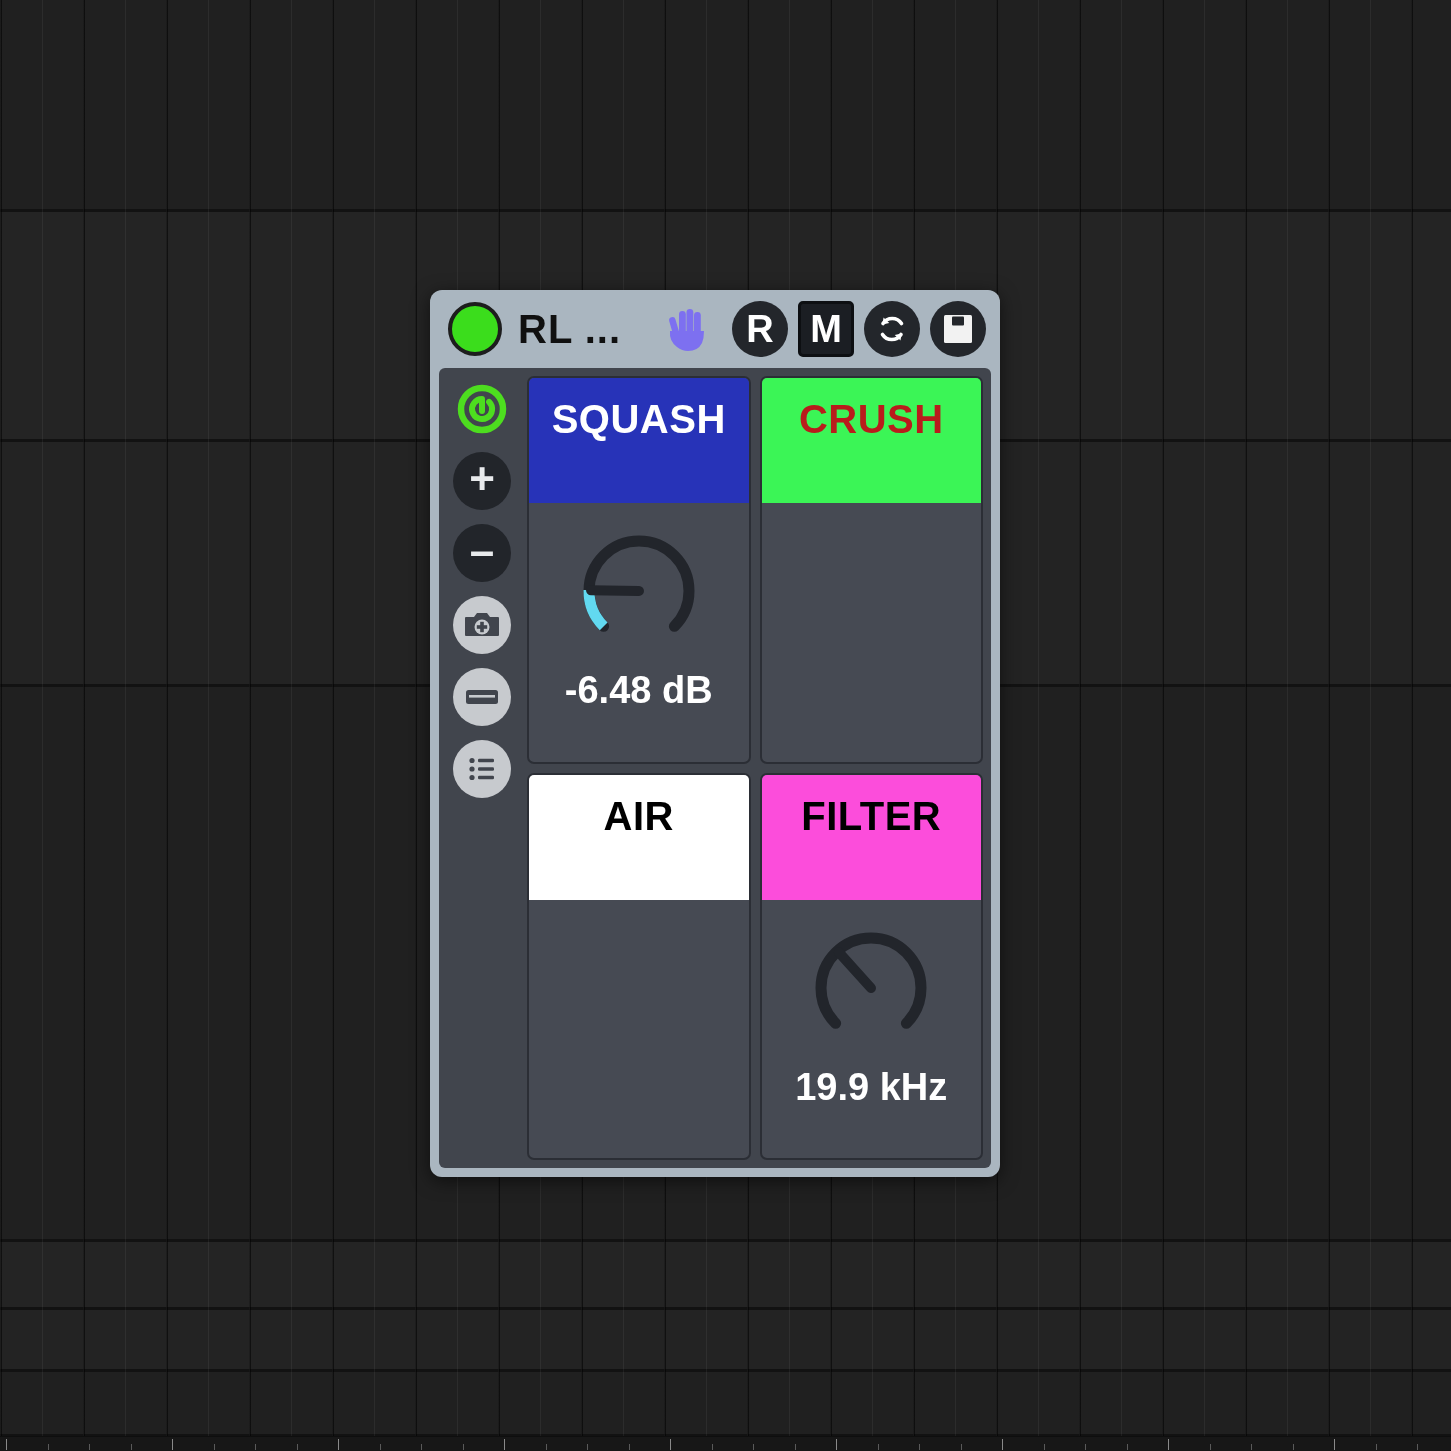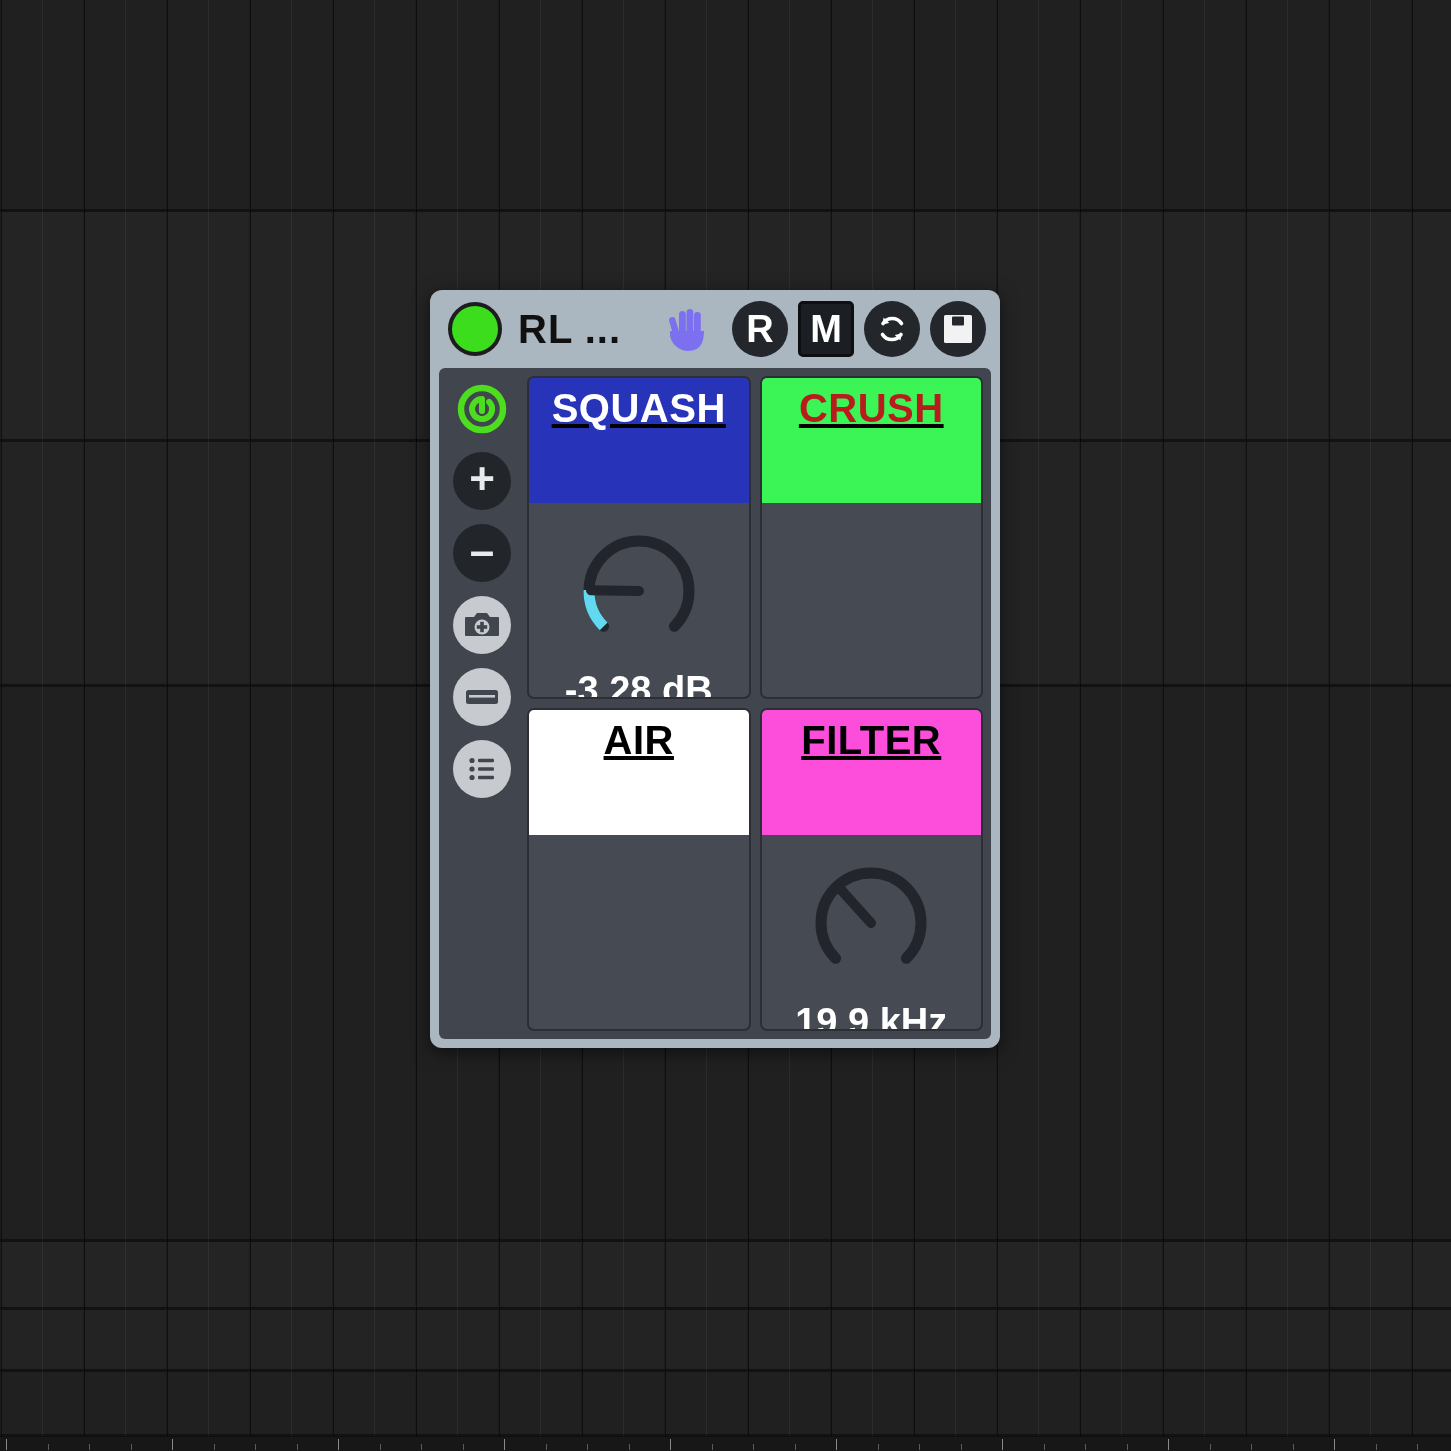--- a/index.html
+++ b/index.html
@@ -66,21 +66,21 @@
     height: 11px;
     background: #8a8a8a;
   }
 
   
   .device {
     position: absolute;
     left: 430px;
     top: 290px;
     width: 570px;
-    height: 758px;
+    height: 887px;
     background: #aab6c0;
     border-radius: 12px;
     box-shadow: 0 4px 18px rgba(0,0,0,0.55);
     box-sizing: border-box;
     padding: 0;
   }
 
   
   .titlebar {
     height: 78px;
@@ -212,23 +212,22 @@
     display: flex;
     flex-direction: column;
     box-sizing: border-box;
   }
   .mod-header {
     height: 125px;
     flex: 0 0 auto;
     display: flex;
     align-items: flex-start;
     justify-content: center;
-    padding-top: 8px;
-    box-sizing: border-box;
-    text-decoration: underline;
+    padding-top: 19px;
+    box-sizing: border-box;
   }
   .mod-header .mod-title {
     font-size: 40px;
     font-weight: bold;
     letter-spacing: 0.5px;
     line-height: 1.1;
   }
   .mod-knobarea {
     flex: 1 1 auto;
     display: flex;
@@ -399,21 +398,21 @@
       <div class="module">
         <div class="mod-header" style="background:#2733b8;">
           <div class="mod-title" style="color:#ffffff;">SQUASH</div>
         </div>
         <div class="mod-knobarea">
           <svg class="knob-svg" width="160" height="160" viewBox="0 0 160 160">
               <path d="M 44.64466094067263 113.35533905932738 A 50 50 0 1 1 115.35533905932742 113.35533905932733" fill="none" stroke="#22252b" stroke-width="11" stroke-linecap="round"></path>
               <path d="M 44.64466094067263 113.35533905932738 A 50 50 0 0 1 30.007615242180435 77.12737967813584" fill="none" stroke="#62d9f0" stroke-width="11" stroke-linecap="butt"></path>
               <line x1="80" y1="78" x2="32.007310632493216" y2="77.16228449101041" stroke="#22252b" stroke-width="10" stroke-linecap="round"></line>
             </svg>
-          <div class="mod-value">-3.28 dB</div>
+          <div class="mod-value">-6.48 dB</div>
         </div>
       </div>
 
       <div class="module">
         <div class="mod-header" style="background:#3bf556;">
           <div class="mod-title" style="color:#b91c1c;">CRUSH</div>
         </div>
       </div>
 
       <div class="module">

